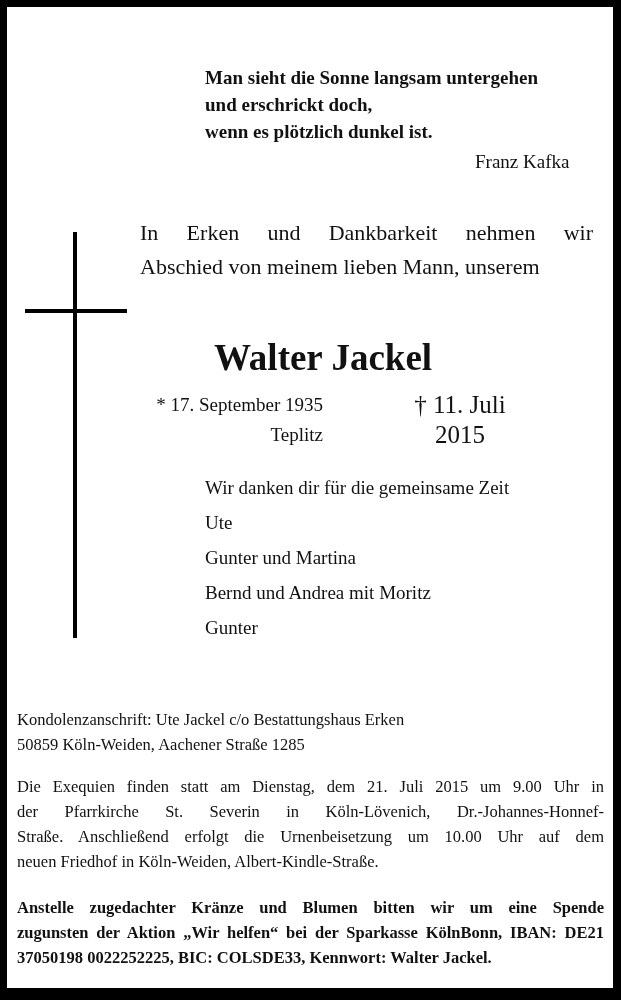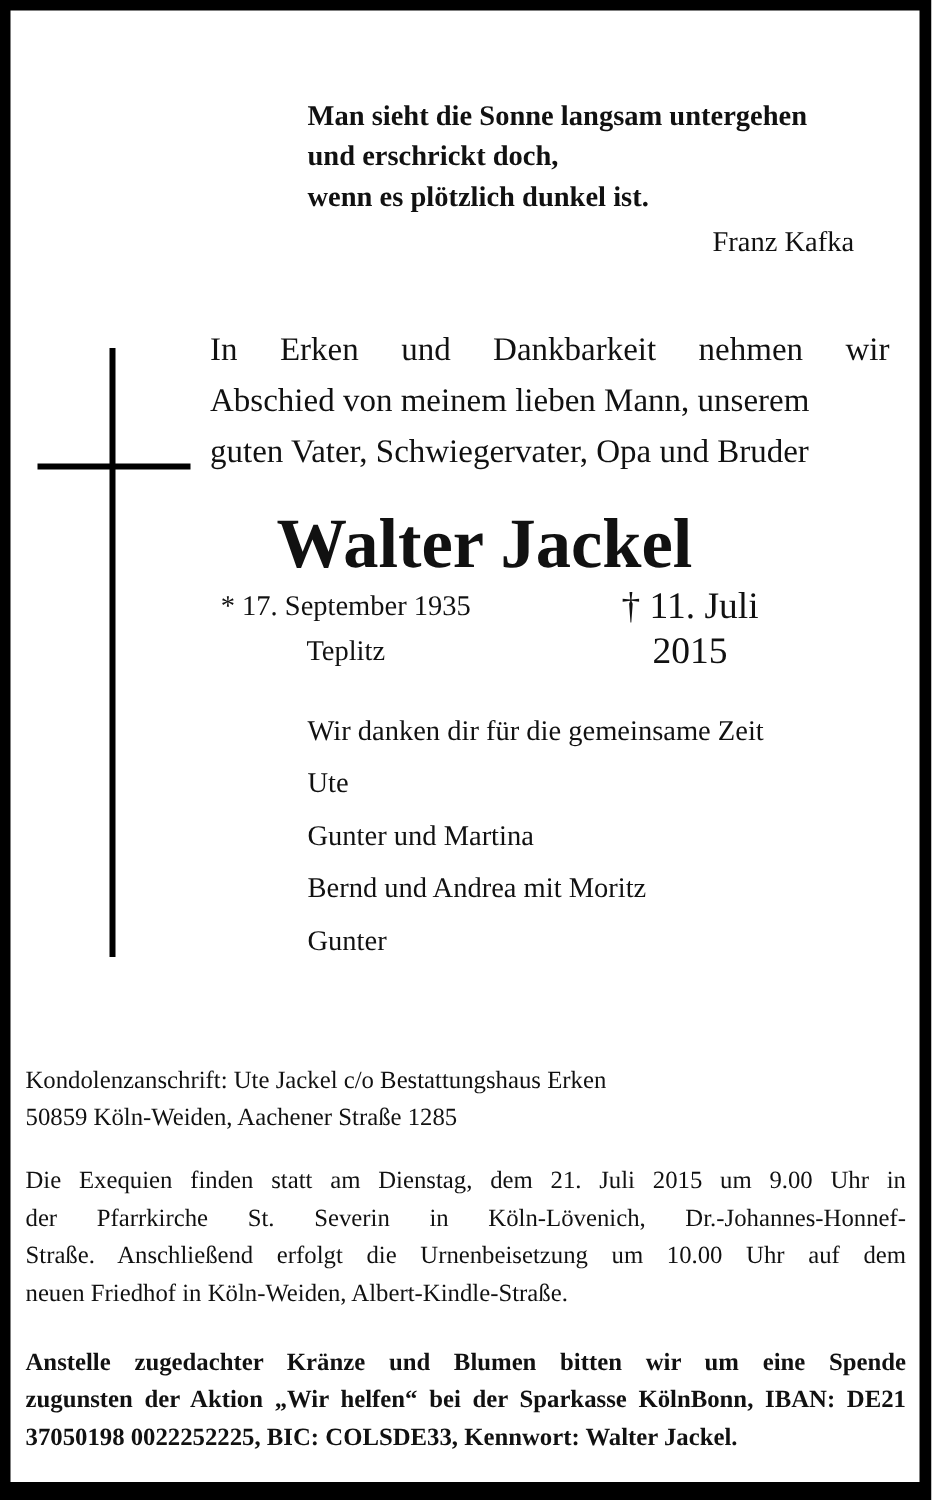--- a/index.html
+++ b/index.html
@@ -7,22 +7,22 @@
   .frame { position:absolute; left:0; top:0; width:621px; height:1000px; box-sizing:border-box; border-style:solid; border-color:#000; border-width:7px 8px 12px 7px; background:#fff; }
   .abs { position:absolute; white-space:nowrap; }
   .quote { left:205px; top:64px; font-size:19px; line-height:27px;font-weight:bold; }
   .quote div { height:27px; }
   .quote-author { position:absolute; left:475px; top:151px; font-size:19px; }
   .cross-v { position:absolute; left:73px; top:232px; width:4px; height:406px; background:#000; }
   .cross-h { position:absolute; left:25px; top:309px; width:102px; height:4px; background:#000; }
   .intro { position:absolute; left:140px; top:216px; width:453px; font-size:22px; line-height:34px; }
   .intro .line { display:block; height:34px; white-space:nowrap; }
   .intro .justify { text-align:justify; text-align-last:justify; white-space:normal; }
-  .name { position:absolute; left:0; width:621px; top:336px; text-align:center; font-weight:bold; font-size:47px; padding-left:25px; box-sizing:border-box; }
-  .birth { position:absolute; left:138px; width:185px; top:390px; text-align:center; font-size:19px; line-height:30px; }
+  .name { position:absolute; left:0; width:621px; top:336px; text-align:center; font-weight:bold; font-size:37px; padding-left:25px; box-sizing:border-box; }
+  .birth { position:absolute; left:138px; width:185px; top:390px; text-align:right; font-size:19px; line-height:30px; }
   .death { position:absolute; left:390px; width:140px; top:390px; text-align:center; font-size:25px; line-height:30px; }
   .thanks { position:absolute; left:205px; top:470px; font-size:19px; line-height:35px; }
   .thanks div { height:35px; white-space:nowrap; }
   .small { position:absolute; left:17px; width:587px; font-size:16.5px; line-height:25px; }
   .small .j { text-align:justify; text-align-last:justify; display:block; }
   .small .l { display:block; white-space:nowrap; }
 </style>
 </head>
 <body>
 
@@ -36,21 +36,20 @@
 <div class="quote-author">Franz Kafka</div>
 
 <div>
   <div class="cross-v"></div>
   <div class="cross-h"></div>
 </div>
 
 <div class="intro">
   <span class="line justify">In Erken und Dankbarkeit nehmen wir</span>
   <span class="line">Abschied von meinem lieben Mann, unserem</span>
-  <span class="line">guten Vater, Schwiegervater, Opa und Bruder</span>
 </div>
 
 <div class="name">Walter Jackel</div>
 
 <div class="birth">
   <div>* 17. September 1935</div>
   <div>Teplitz</div>
 </div>
 <div class="death">
   <div>† 11. Juli 2015</div>

